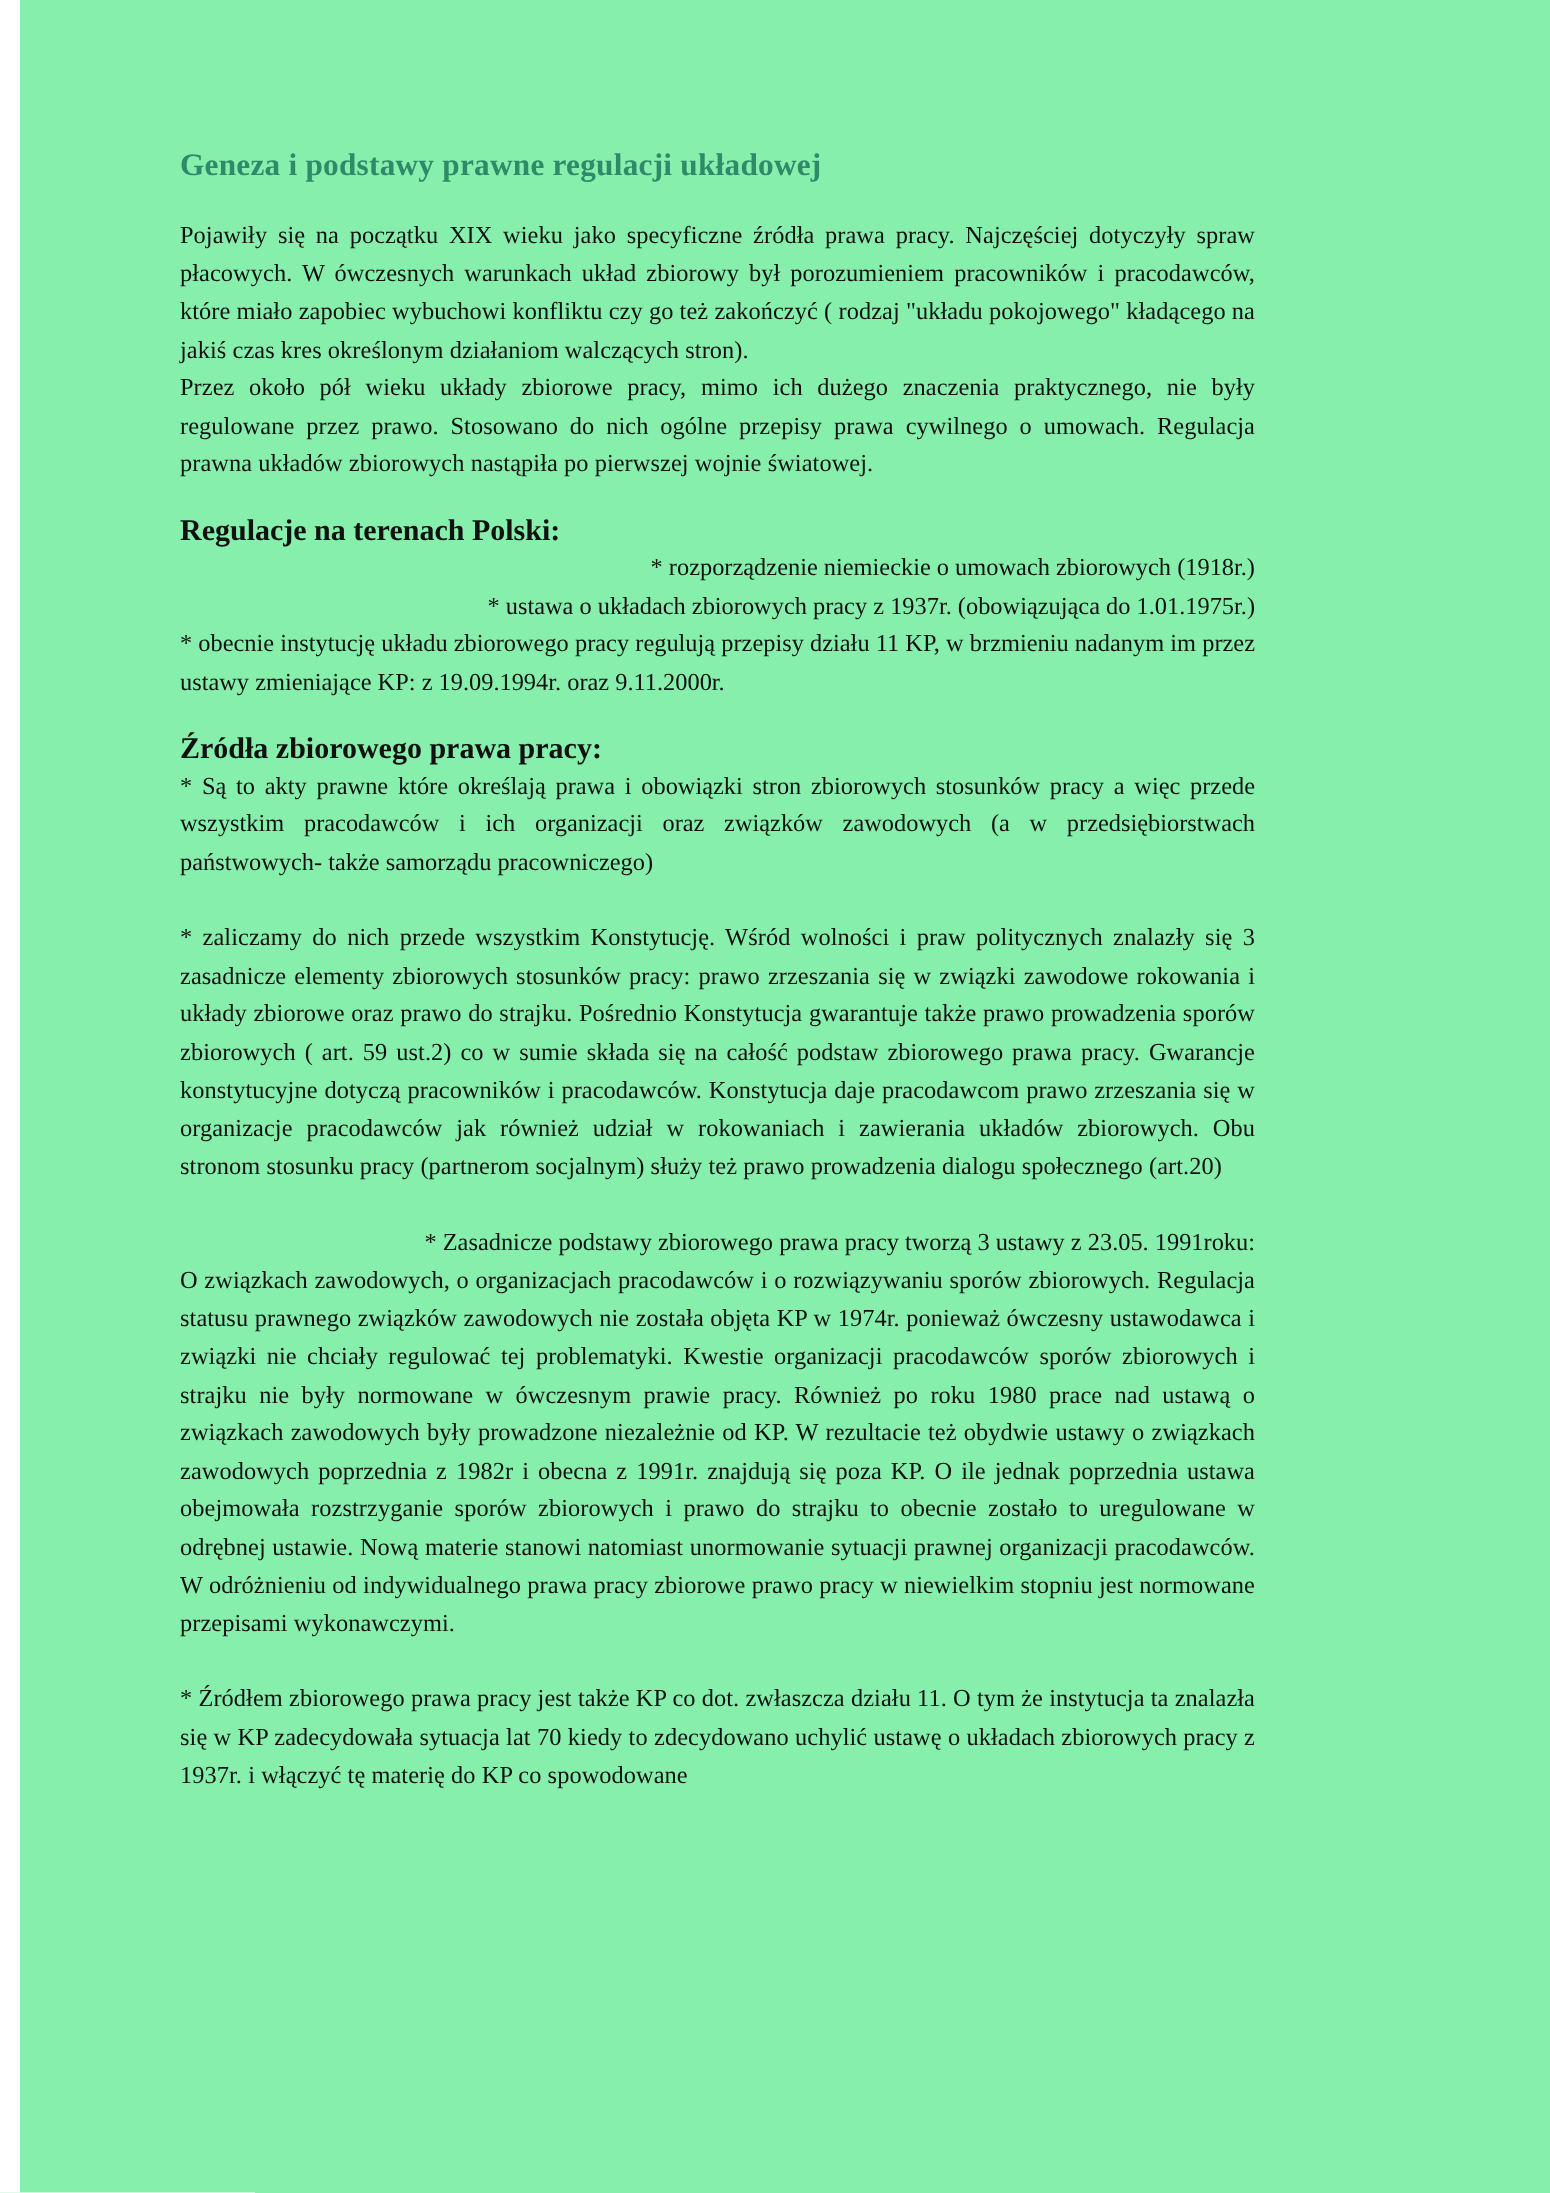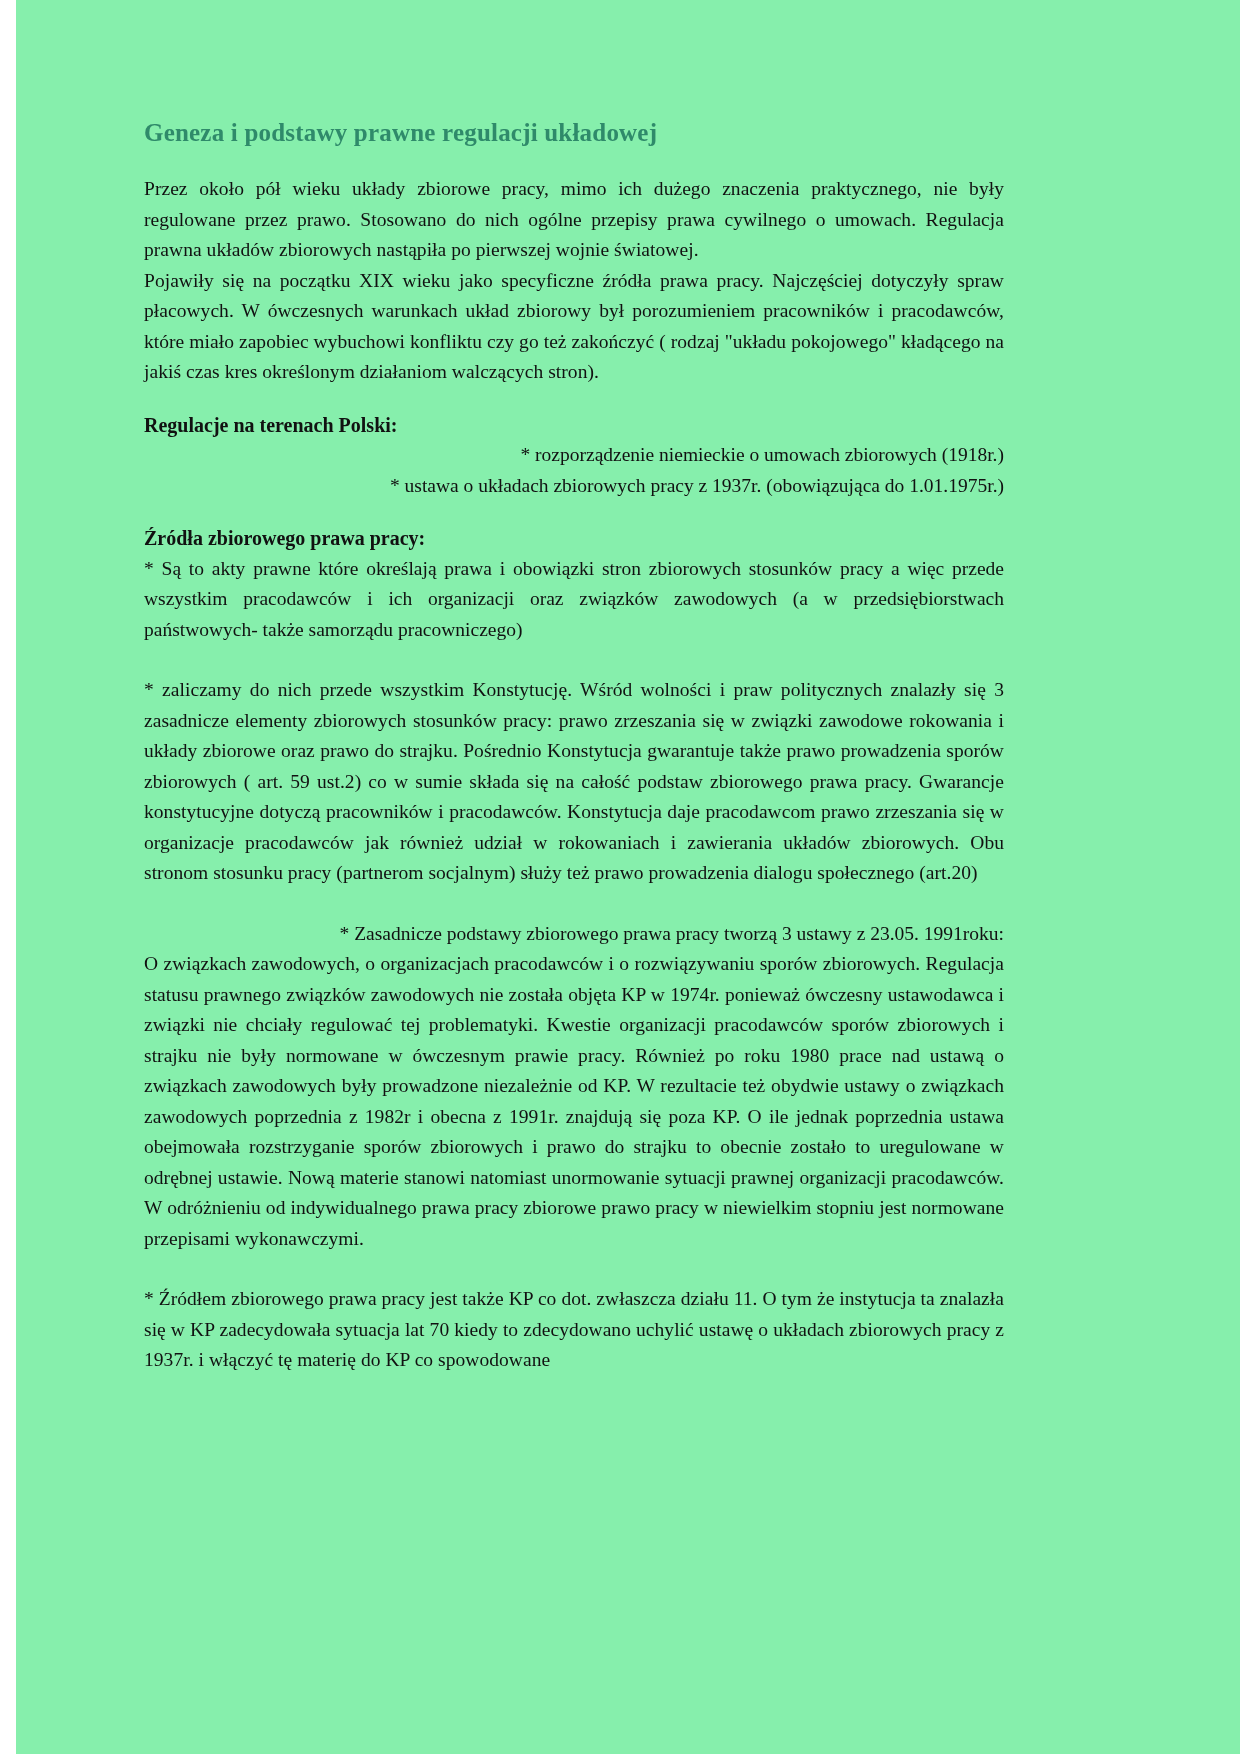--- a/index.html
+++ b/index.html
@@ -42,21 +42,21 @@
     font-size: 19.5px;
     line-height: 30.5px;
     text-align: justify;
     text-justify: inter-word;
     letter-spacing: 0.05px;
   }
   .gap-md { height: 22px; }
   .gap-lg { height: 30px; }
   .sec-head {
     margin: 0;
-    font-size: 20px;
+    font-size: 24px;
     line-height: 30.5px;
     font-weight: bold;
     text-align: left;
   }
   .bullet {
     margin: 0;
     font-size: 19.5px;
     line-height: 30.5px;
     text-align: right;
   }
@@ -67,30 +67,31 @@
   b, strong { font-weight: normal; }
 </style>
 </head>
 <body>
 
 <div class="page">
   <div class="content">
 
     <h1 class="doc-title" style="color: rgb(47, 138, 106);">Geneza i podstawy prawne regulacji układowej</h1>
 
+    <p class="para">Pojawiły się na początku XIX wieku jako specyficzne źródła prawa pracy. Najczęściej dotyczyły spraw płacowych. W ówczesnych warunkach układ zbiorowy był porozumieniem pracowników i pracodawców, które miało zapobiec wybuchowi konfliktu czy go też zakończyć ( rodzaj "układu pokojowego" kładącego na jakiś czas kres określonym działaniom walczących stron).</p>
+
     <p class="para">Przez około pół wieku układy zbiorowe pracy, mimo ich dużego znaczenia praktycznego, nie były regulowane przez prawo. Stosowano do nich ogólne przepisy prawa cywilnego o umowach. Regulacja prawna układów zbiorowych nastąpiła po pierwszej wojnie światowej.</p>
-
-    <p class="para">Pojawiły się na początku XIX wieku jako specyficzne źródła prawa pracy. Najczęściej dotyczyły spraw płacowych. W ówczesnych warunkach układ zbiorowy był porozumieniem pracowników i pracodawców, które miało zapobiec wybuchowi konfliktu czy go też zakończyć ( rodzaj "układu pokojowego" kładącego na jakiś czas kres określonym działaniom walczących stron).</p>
 
     <div class="gap-md"></div>
 
     <p class="sec-head">Regulacje na terenach Polski:</p>
 
     <p class="bullet">* rozporządzenie niemieckie o umowach zbiorowych (1918r.)</p>
     <p class="bullet">* ustawa o układach zbiorowych pracy z 1937r. (obowiązująca  do 1.01.1975r.)</p>
+    <p class="bullet justified">* obecnie instytucję układu zbiorowego pracy regulują przepisy działu 11 KP, w brzmieniu nadanym im przez ustawy zmieniające KP: z 19.09.1994r. oraz   9.11.2000r.</p>
 
     <div class="gap-md"></div>
 
     <p class="sec-head">Źródła zbiorowego prawa pracy:</p>
 
     <p class="bullet justified"><b>* Są</b><span> to akty prawne które określają prawa i obowiązki  stron zbiorowych stosunków pracy a więc  przede wszystkim pracodawców i ich organizacji oraz związków zawodowych (a w przedsiębiorstwach państwowych- także samorządu pracowniczego)</span></p>
 
     <div class="gap-lg"></div>
 
     <p class="para">* zaliczamy do nich przede wszystkim Konstytucję. Wśród wolności i praw politycznych znalazły się 3 zasadnicze elementy zbiorowych stosunków pracy: prawo zrzeszania się w związki zawodowe rokowania i układy zbiorowe oraz prawo do strajku. Pośrednio Konstytucja gwarantuje także prawo prowadzenia sporów zbiorowych ( art. 59 ust.2) co w sumie składa się na całość podstaw zbiorowego prawa pracy. Gwarancje konstytucyjne dotyczą pracowników i pracodawców. Konstytucja daje pracodawcom prawo zrzeszania się w organizacje pracodawców jak również udział w rokowaniach i zawierania układów zbiorowych. Obu stronom stosunku pracy (partnerom socjalnym) służy też prawo prowadzenia dialogu społecznego (art.20)</p>

